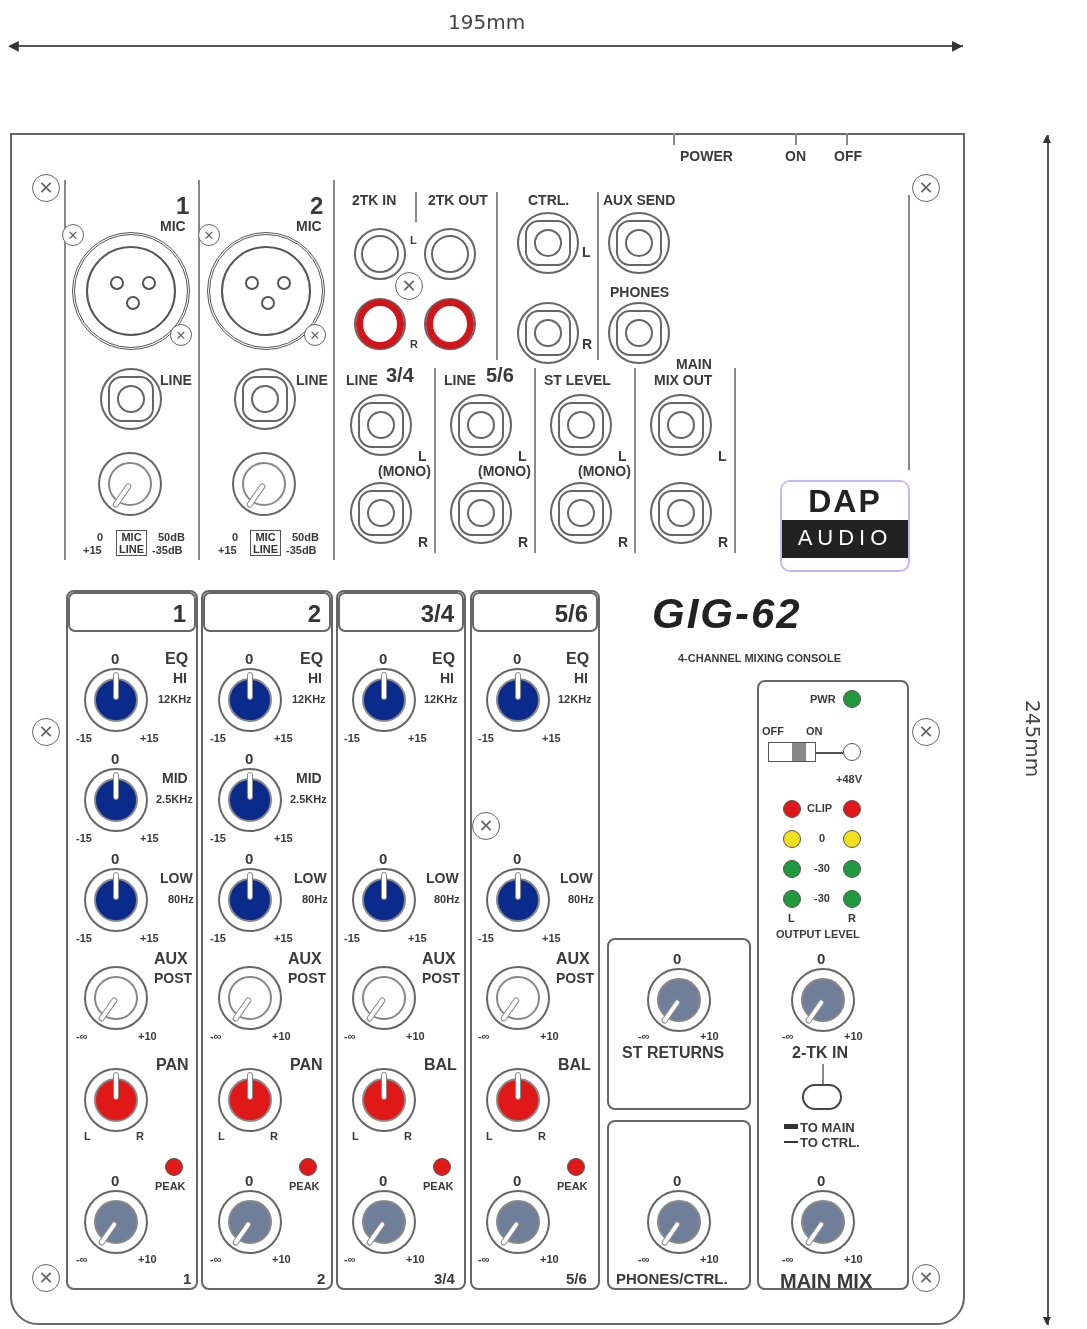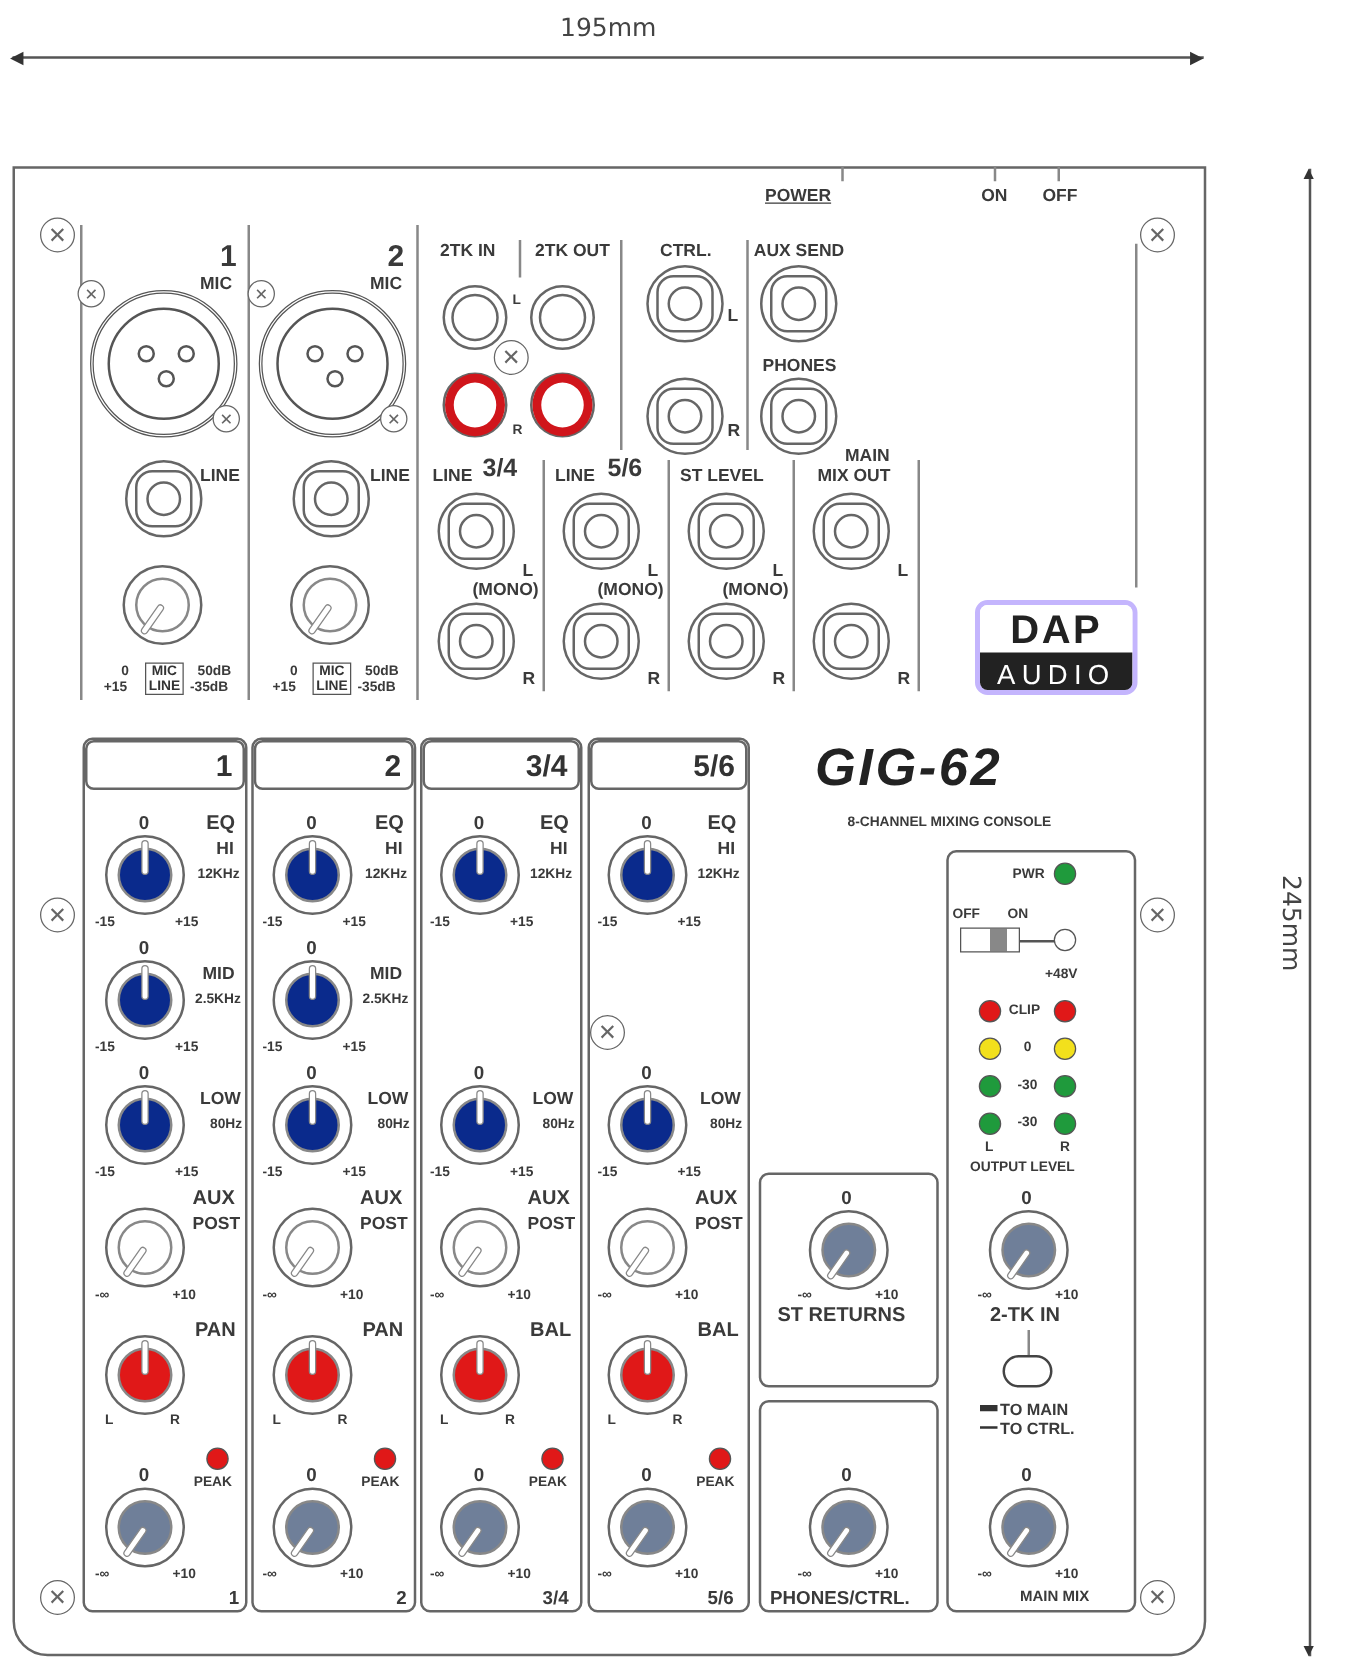--- a/index.html
+++ b/index.html
@@ -39,21 +39,21 @@
 <div class="hline" style="left:10px;top:45px;width:953px;background:#555;height:2px;"></div>
 <div class="abs" style="left:8px;top:37px;font-size:14px;">◀</div>
 <div class="abs" style="left:952px;top:37px;font-size:14px;">▶</div>
 <div class="vline" style="left:1047px;top:135px;height:1190px;background:#555;"></div>
 <div class="abs" style="left:1040px;top:130px;font-size:14px;">▲</div>
 <div class="abs" style="left:1040px;top:1312px;font-size:14px;">▼</div>
 <div class="dim-text" style="left:1045px;top:700px;transform:rotate(90deg);transform-origin:left top;">245mm</div>
 
 <div class="panel"></div>
 
-<div class="lbl med" style="left:612px;top:148px;text-decoration:underline;">POWER</div>
+<div class="lbl med" style="left:680px;top:148px;">POWER</div>
 <div class="lbl med" style="left:785px;top:148px;">ON</div>
 <div class="lbl med" style="left:834px;top:148px;">OFF</div>
 <div class="vline" style="left:673px;top:133px;height:12px;"></div>
 <div class="vline" style="left:795px;top:133px;height:12px;"></div>
 <div class="vline" style="left:846px;top:133px;height:12px;"></div>
 
 <div class="screw" style="left:32px;top:174px;">✕</div>
 <div class="screw" style="left:912px;top:174px;">✕</div>
 <div class="screw" style="left:32px;top:718px;">✕</div>
 <div class="screw" style="left:912px;top:718px;">✕</div>
@@ -198,26 +198,26 @@
 <div class="lbl med" style="left:418px;top:534px;">R</div>
 <div class="lbl med" style="left:518px;top:448px;">L</div>
 <div class="lbl med" style="left:478px;top:463px;">(MONO)</div>
 <div class="lbl med" style="left:518px;top:534px;">R</div>
 <div class="lbl med" style="left:618px;top:448px;">L</div>
 <div class="lbl med" style="left:578px;top:463px;">(MONO)</div>
 <div class="lbl med" style="left:618px;top:534px;">R</div>
 <div class="lbl med" style="left:718px;top:448px;">L</div>
 <div class="lbl med" style="left:718px;top:534px;">R</div>
 
-<div class="abs" style="left:780px;top:480px;width:130px;height:76px;border:4px solid #c4b5fd;border-radius:10px;overflow:hidden;">
+<div class="abs" style="left:780px;top:480px;width:130px;height:92px;border:2px solid #c4b5fd;border-radius:10px;overflow:hidden;">
   <div style="background:#fff;height:38px;font-size:32px;font-weight:900;text-align:center;line-height:38px;color:#222;letter-spacing:2px;">DAP</div>
   <div style="background:#222;color:#fff;height:38px;font-size:22px;text-align:center;line-height:36px;letter-spacing:5px;">AUDIO</div>
 </div>
 <div class="lbl" style="left:652px;top:590px;font-size:42px;font-style:italic;font-weight:900;color:#222;letter-spacing:2px;">GIG-62</div>
-<div class="lbl small" style="left:678px;top:652px;">8-CHANNEL MIXING CONSOLE</div>
+<div class="lbl small" style="left:678px;top:652px;">4-CHANNEL MIXING CONSOLE</div>
 
 <div class="strip" style="left:66px;top:590px;width:132px;height:700px;"></div>
 <div class="strip" style="left:201px;top:590px;width:132px;height:700px;"></div>
 <div class="strip" style="left:336px;top:590px;width:130px;height:700px;"></div>
 <div class="strip" style="left:470px;top:590px;width:130px;height:700px;"></div>
 <div class="namebox" style="left:68px;top:592px;width:128px;">1</div>
 <div class="namebox" style="left:203px;top:592px;width:128px;">2</div>
 <div class="namebox" style="left:338px;top:592px;width:126px;">3/4</div>
 <div class="namebox" style="left:472px;top:592px;width:126px;">5/6</div>
 
@@ -524,13 +524,13 @@
 <div class="abs" style="left:784px;top:1141px;width:14px;height:2px;background:#333;"></div>
 
 <div class="lbl big" style="left:817px;top:1172px;">0</div>
 <div class="knob" style="left:791px;top:1190px;">
     <div class="cap" style="background:#6f7f99;">
       <div class="ptr ll"></div>
     </div>
   </div>
 <div class="lbl small" style="left:782px;top:1253px;">-∞</div>
 <div class="lbl small" style="left:844px;top:1253px;">+10</div>
-<div class="lbl" style="left:780px;top:1270px;font-size:12px;margin-left:36px;">MAIN MIX</div>
+<div class="lbl" style="left:780px;top:1270px;font-size:20px;">MAIN MIX</div>
 
 </body></html>

